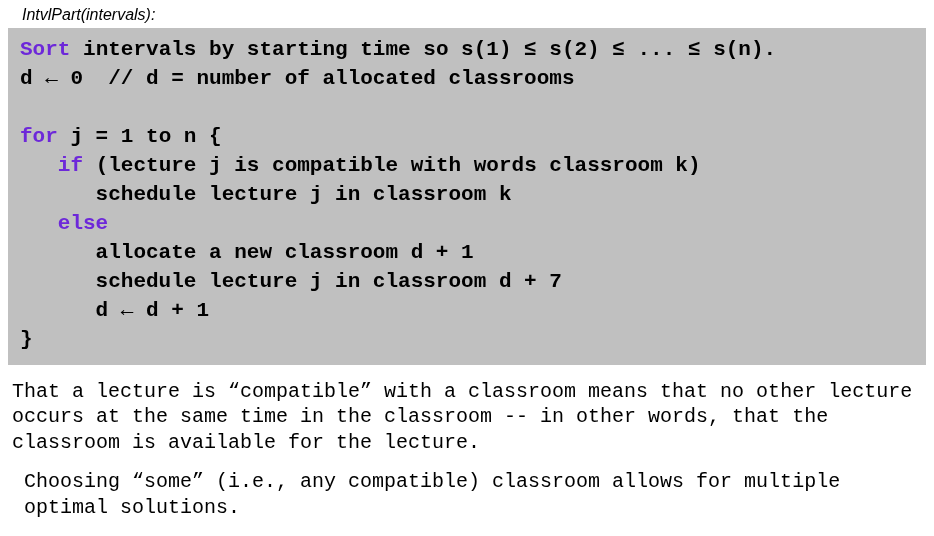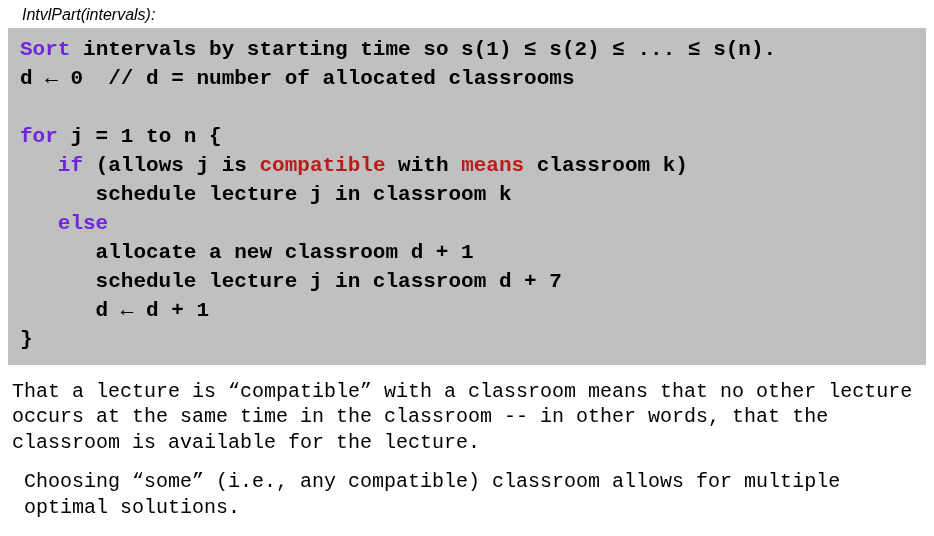--- a/index.html
+++ b/index.html
@@ -21,41 +21,41 @@
   .codeblock {
     background: #c0c0c0;
     font-family: "Courier New", Courier, monospace;
     font-weight: bold;
     font-size: 21px;
     line-height: 1.38;
     padding: 8px 12px 10px 12px;
     white-space: pre;
   }
   .kw  { color: #6d28d9; }
-  .red { color: #b91c1c; }
+  .red { color: #000000; }
   .para {
     font-family: Liberation Mono, monospace;
     font-size: 20px;
     line-height: 1.28;
     margin: 14px 2px 0 4px;
   }
   .para2 {
     margin-left: 16px;
   }
 </style>
 </head>
 <body>
 
 <div class="title">IntvlPart(intervals):</div>
 
 <div class="codeblock"><span class="kw">Sort</span><span> intervals by starting time so s(1) ≤ s(2) ≤ ... ≤ s(n).</span>
 <span>d ← 0  // d = number of allocated classrooms</span>
 <span></span>
 <span class="kw">for</span><span> j = 1 to n {</span>
-<span>   </span><span class="kw">if</span><span> (allows j is </span><span class="red">compatible</span><span> with </span><span class="red">means</span><span> classroom k)</span>
+<span>   </span><span class="kw">if</span><span> (lecture j is </span><span class="red">compatible</span><span> with </span><span class="red">words</span><span> classroom k)</span>
 <span>      schedule lecture j in classroom k</span>
 <span>   </span><span class="kw">else</span>
 <span>      allocate a new classroom d + 1</span>
 <span>      schedule lecture j in classroom d + 7</span>
 <span>      d ← d + 1</span>
 <span>}</span></div>
 
 <div class="para">That a lecture is “compatible” with a classroom means that no other lecture occurs at the same time in the classroom -- in other words, that the classroom is available for the lecture.</div>
 <div class="para para2">Choosing “some” (i.e., any compatible) classroom allows for multiple optimal solutions.</div>
 

